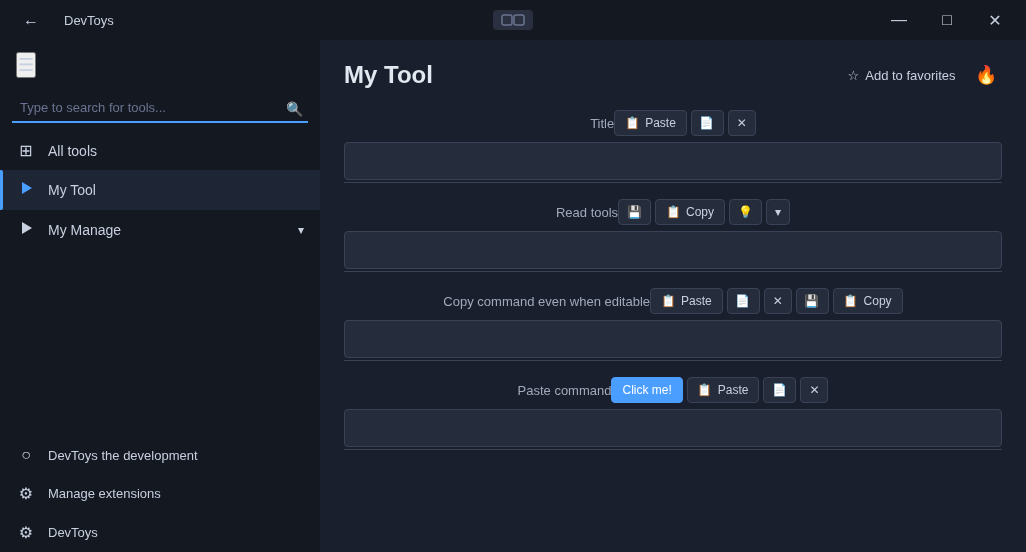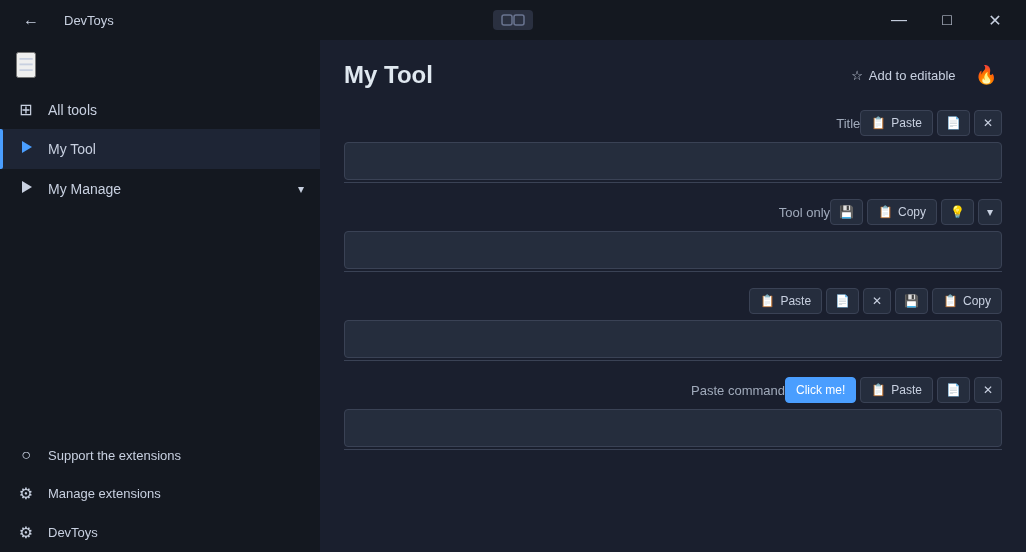--- a/index.html
+++ b/index.html
@@ -197,21 +197,21 @@
       font-size: 18px;
       padding: 4px;
     }
     
     .tool-section {
       margin-bottom: 16px;
     }
     .section-header {
       display: flex;
       align-items: center;
-      justify-content: flex-end;
+      justify-content: center;
       margin-bottom: 6px;
     }
     .section-label {
       font-size: 13px;
       color: #a0aabb;
     }
     .section-actions {
       display: flex;
       align-items: center;
       gap: 4px;
@@ -280,20 +280,26 @@
     </button>
   </div>
 </div>
 
 <div class="main">
 
   <div class="sidebar">
     <div class="sidebar-top">
       <button class="hamburger-icon">☰</button>
     </div>
+    <div class="search-container">
+      <input class="search-input" type="text" placeholder="Type to search for tools..." style="">
+      <button class="search-icon-btn">
+        <span>🔍</span>
+      </button>
+    </div>
 
     <div class="nav-item">
       <span class="nav-icon">⊞</span>
       <span>All tools</span>
     </div>
 
     <div class="nav-item active">
       <span class="nav-icon">
         <svg width="16" height="16" viewBox="0 0 16 16">
             <polygon points="4,2 14,8 4,14" fill="#4a9eff"></polygon>
@@ -308,40 +314,40 @@
             <polygon points="4,2 14,8 4,14" fill="#c8d0e0"></polygon>
           </svg>
       </span>
       <span>My Manage</span>
       <span class="nav-chevron">▾</span>
     </div>
 
     <div class="sidebar-bottom">
       <div class="nav-item">
         <span class="nav-icon">○</span>
-        <span>Support the extensions</span>
+        <span>DevToys the development</span>
       </div>
       <div class="nav-item">
         <span class="nav-icon">⚙</span>
         <span>Manage extensions</span>
       </div>
       <div class="nav-item">
         <span class="nav-icon">⚙</span>
         <span>DevToys</span>
       </div>
     </div>
   </div>
 
   <div class="content">
     <div class="content-header">
       <h1 class="content-title">My Tool</h1>
       <div class="header-actions">
         <button class="add-favorites-btn">
           <span>☆</span>
-          <span>Add to editable</span>
+          <span>Add to favorites</span>
         </button>
         <button class="fire-btn">
           <span>🔥</span>
         </button>
       </div>
     </div>
 
     <div class="tool-section">
       <div class="section-header">
         <span class="section-label">Title</span>
@@ -357,21 +363,21 @@
             <span>✕</span>
           </button>
         </div>
       </div>
       <div class="text-area-field"></div>
       <div class="divider"></div>
     </div>
 
     <div class="tool-section">
       <div class="section-header">
-        <span class="section-label">Tool only</span>
+        <span class="section-label">Read tools</span>
         <div class="section-actions">
           <button class="action-btn icon-only">
             <span>💾</span>
           </button>
           <button class="action-btn">
             <span>📋</span>
             <span>Copy</span>
           </button>
           <button class="action-btn icon-only">
             <span>💡</span>
@@ -381,20 +387,21 @@
           </button>
         </div>
       </div>
       <div class="text-area-field"></div>
       <div class="divider"></div>
     </div>
 
 
     <div class="tool-section">
       <div class="section-header">
+        <span class="section-label">Copy command even when editable</span>
         <div class="section-actions">
           <button class="action-btn">
             <span>📋</span>
             <span>Paste</span>
           </button>
           <button class="action-btn icon-only">
             <span>📄</span>
           </button>
           <button class="action-btn icon-only">
             <span>✕</span>

